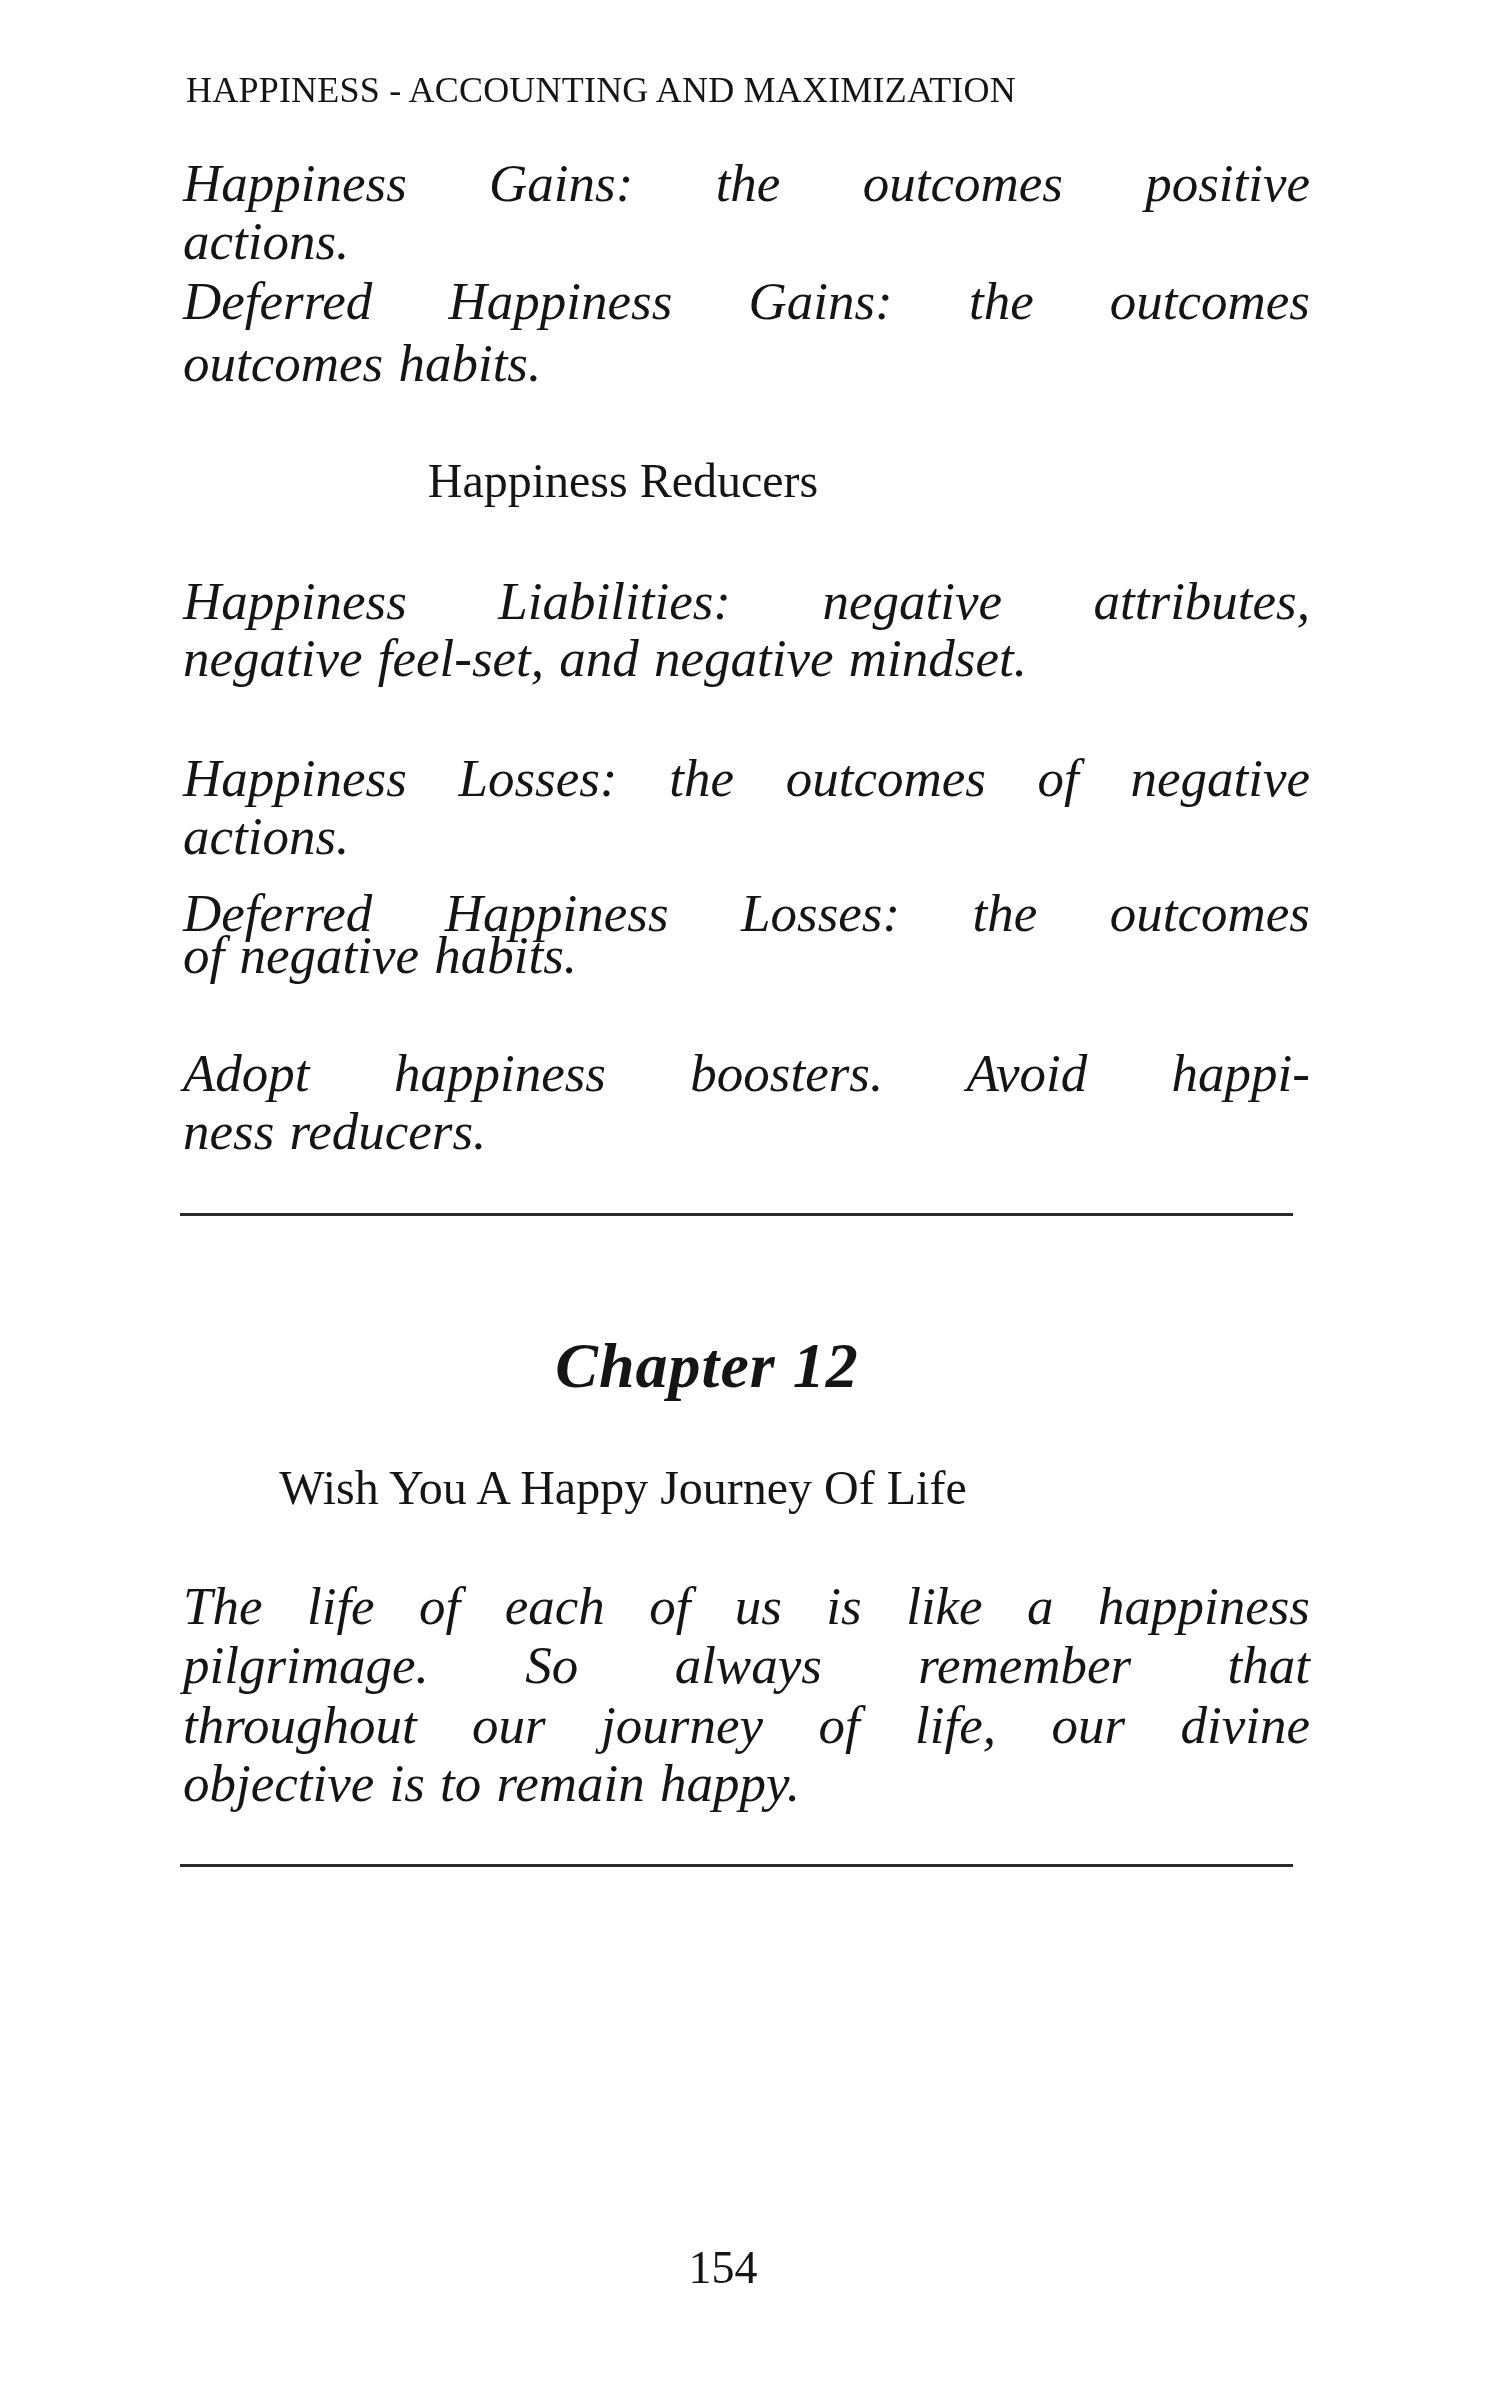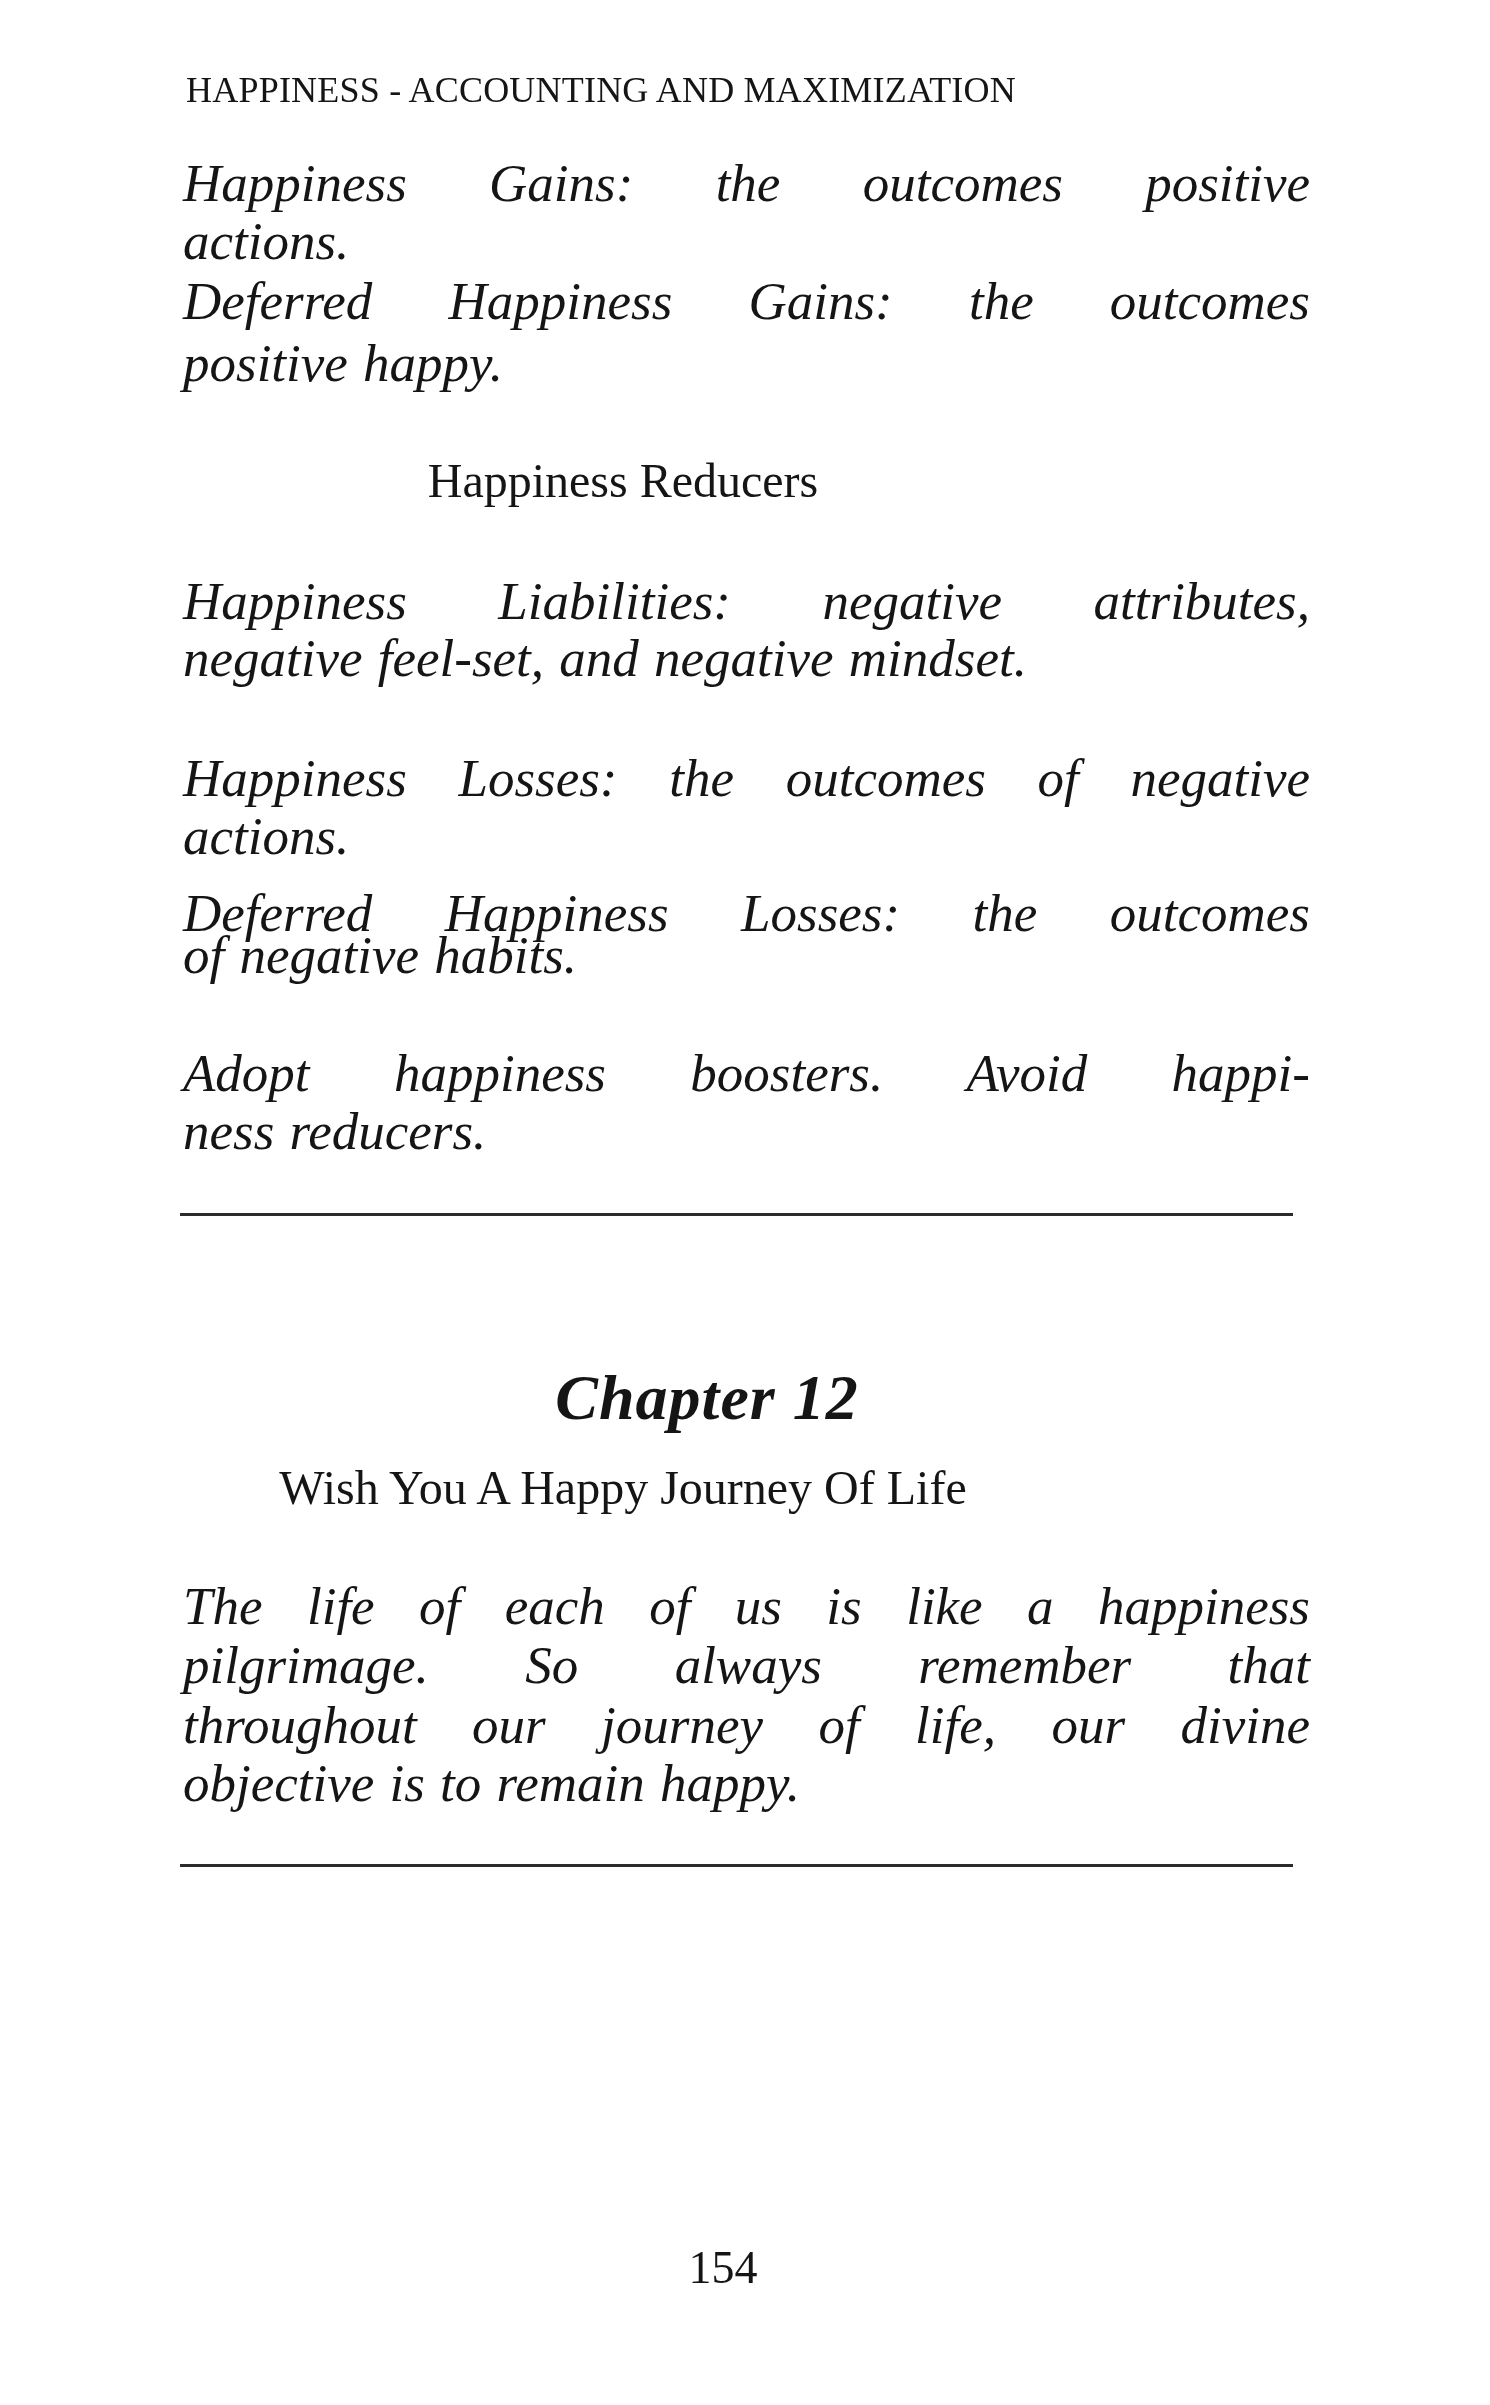--- a/index.html
+++ b/index.html
@@ -17,40 +17,40 @@
     white-space: normal; word-spacing: 2px;
   }
   .line.last { text-align-last: left; }
   .section-heading {
     left: 0; width: 1246px; text-align: center;
     font-family: "Liberation Serif", serif; font-size: 48px; line-height: 56px;
   }
   .chapter-title {
     left: 0; width: 1414px; text-align: center;
     font-family: "Liberation Serif", serif; font-style: italic; font-weight: bold;
-    font-size: 64px; line-height: 72px; letter-spacing: 1px; margin-top: 32px;
+    font-size: 64px; line-height: 72px; letter-spacing: 1px;
   }
   .rule {
     position: absolute; left: 180px; width: 1113px; height: 3px; background: #2b2b2b;
   }
   .page-number {
     left: 0; width: 1446px; text-align: center;
     font-family: "Liberation Serif", serif; font-size: 46px; line-height: 50px;
   }
 </style>
 </head>
 <body>
 
 <div class="abs running-head">HAPPINESS - ACCOUNTING AND MAXIMIZATION</div>
 
 <div>
   <div class="abs line" style="top:154px;">Happiness Gains: the outcomes positive</div>
   <div class="abs line last" style="top:212px;">actions.</div>
   <div class="abs line" style="top:272px;">Deferred Happiness Gains: the outcomes</div>
-  <div class="abs line last" style="top:334px;">positive happy.</div>
+  <div class="abs line last" style="top:334px;">outcomes habits.</div>
 </div>
 
 <div class="abs section-heading" style="top:453px;">Happiness Reducers</div>
 
 <div>
   <div class="abs line" style="top:572px;">Happiness Liabilities: negative attributes,</div>
   <div class="abs line last" style="top:629px;">negative feel-set, and negative mindset.</div>
 </div>
 
 <div>

